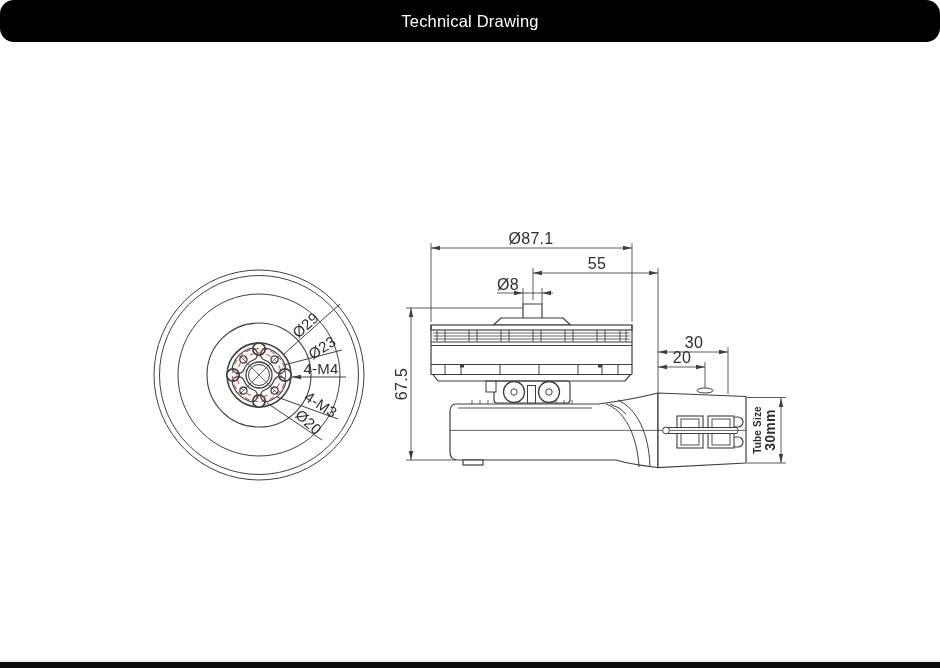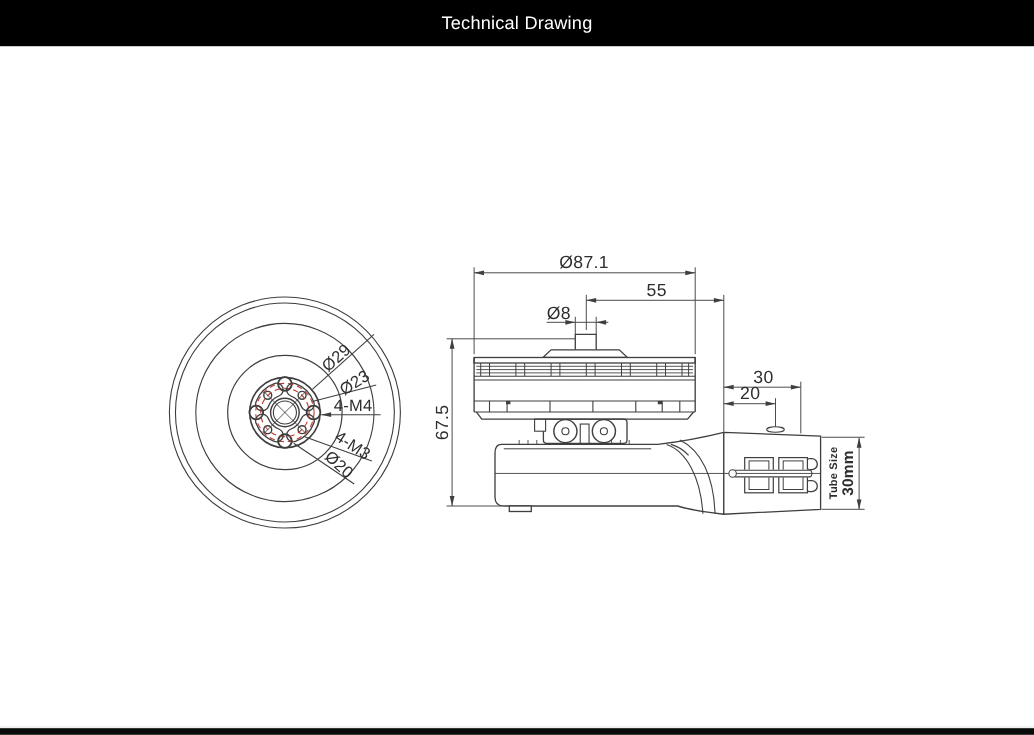--- a/index.html
+++ b/index.html
@@ -1,20 +1,20 @@
 <!DOCTYPE html>
 <html><head>
 <meta charset="utf-8">
 <style>
   html,body{margin:0;padding:0;background:#fff;}
   body{width:940px;height:668px;position:relative;overflow:hidden;
        font-family:"Liberation Sans", sans-serif;}
   .app-header{position:absolute;left:0;top:0;width:940px;height:42px;
       background:#000;color:#fff;display:flex;align-items:center;justify-content:center;
-      font-size:16.5px;letter-spacing:.2px;z-index:3;}
+      font-size:16.5px;letter-spacing:.2px;z-index:3;border-radius:14px;}
   .app-footer{position:absolute;left:0;bottom:0;width:940px;height:6px;background:#0a0a0a;
       border-top:2px solid #f1f1f1;z-index:3;}
   .drawing{position:absolute;left:0;top:0;z-index:1;}
   svg text{font-family:"Liberation Sans", sans-serif;fill:#2e2e2e;}
   .dimtxt{font-size:16px;letter-spacing:.3px;}
   .lbltxt{font-size:15px;letter-spacing:.2px;}
   .tubesmall{font-size:10px;font-weight:bold;letter-spacing:.2px;}
   .tubebig{font-size:14px;font-weight:bold;letter-spacing:.2px;}
 </style>
 </head>

